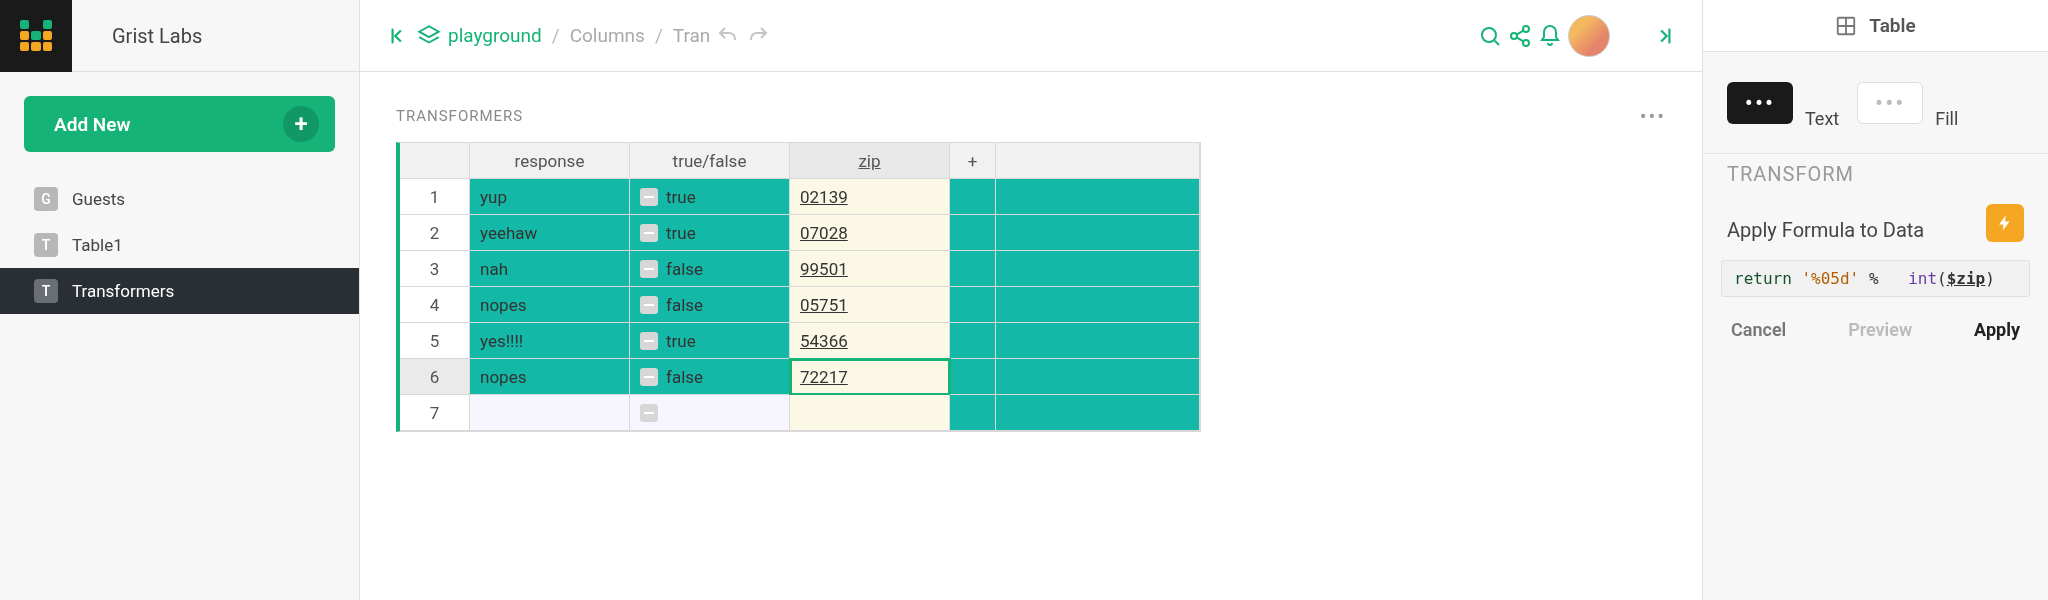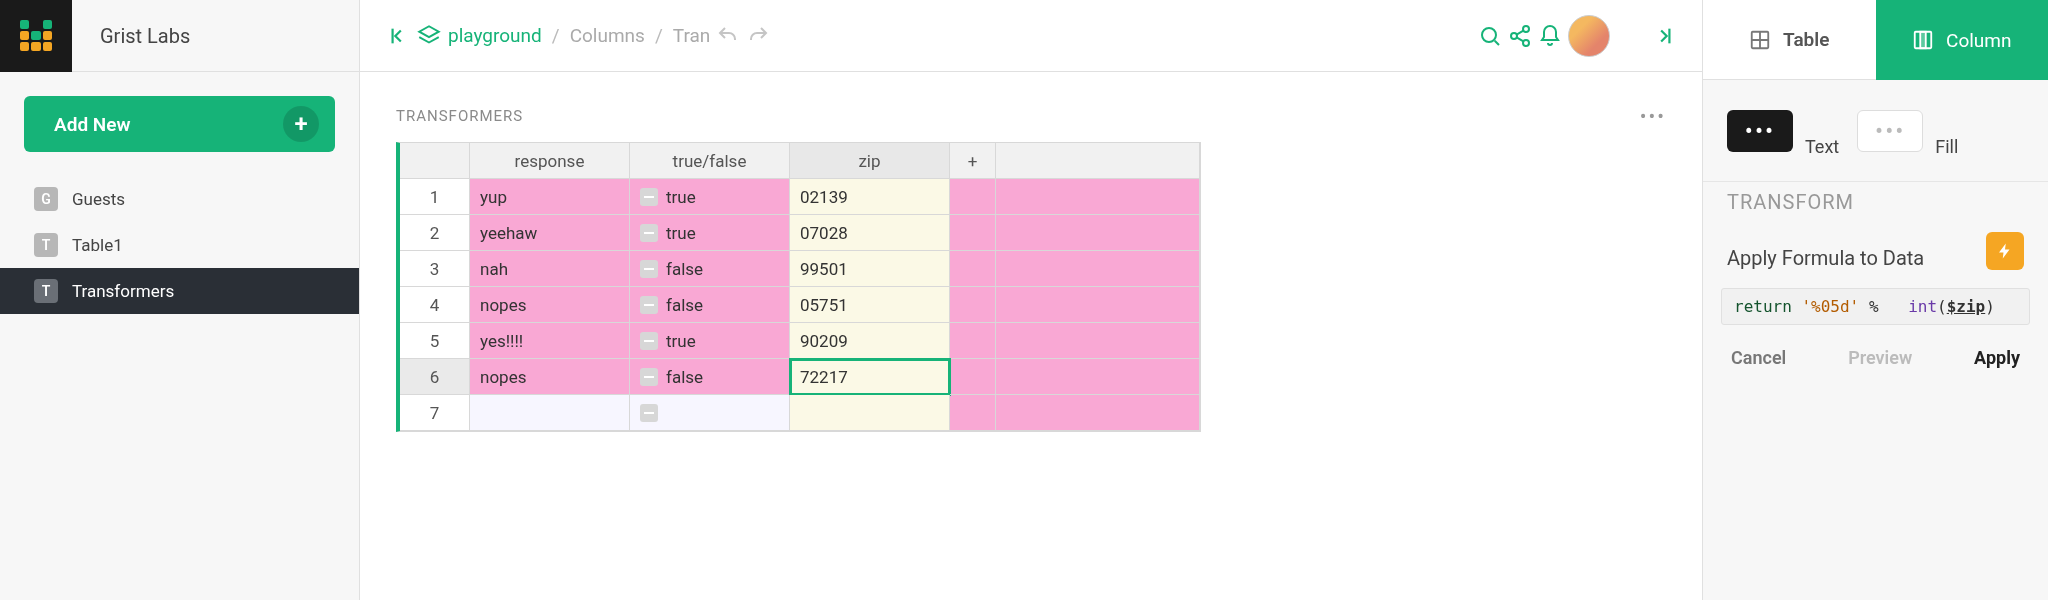--- a/index.html
+++ b/index.html
@@ -6,21 +6,21 @@
   body { font-family: -apple-system, BlinkMacSystemFont, "Segoe UI", Roboto, sans-serif; font-size: 14px; color: #333; background: #fff; }
   .app { display: flex; height: 600px; width: 2048px; }
   
   
   .logo-block { width: 72px; height: 72px; background: #1a1a1a; display: flex; align-items: center; justify-content: center; flex-shrink: 0; }
   .logo-mark { width: 32px; height: 32px; display: grid; grid-template-columns: repeat(3, 1fr); grid-template-rows: repeat(3, 1fr); gap: 2px; }
   .logo-mark span { border-radius: 2px; }
   
   .left-col { display: flex; flex-direction: column; width: 360px; flex-shrink: 0; background: #f7f7f7; border-right: 1px solid #e0e0e0; }
   .left-header { display: flex; align-items: center; height: 72px; border-bottom: 1px solid #e0e0e0; }
-  .org-name { flex: 1; padding-left: 28px; font-size: 20px; color: #444; }
+  .org-name { flex: 1; padding-left: 40px; font-size: 20px; color: #444; }
   
   .add-new-wrap { padding: 24px 24px 24px 24px; }
   .add-new { display: flex; align-items: center; justify-content: space-between; background: #16b378; color: #fff; border-radius: 6px; padding: 0 16px 0 30px; height: 56px; font-size: 19px; font-weight: 600; cursor: pointer; }
   .add-new .plus-circle { width: 36px; height: 36px; border-radius: 50%; background: rgba(0,0,0,0.15); display: flex; align-items: center; justify-content: center; font-size: 24px; }
   
   .nav-list { display: flex; flex-direction: column; }
   .nav-item { display: flex; align-items: center; gap: 14px; padding: 11px 34px; font-size: 17px; color: #444; cursor: pointer; }
   .nav-item.active { background: #2a2f36; color: #fff; }
   .nav-icon { width: 24px; height: 24px; border-radius: 4px; background: #b7b7b7; color: #fff; display: flex; align-items: center; justify-content: center; font-size: 14px; font-weight: 600; }
   .nav-item.active .nav-icon { background: #6a6f76; }
@@ -34,40 +34,40 @@
   .breadcrumb .link { color: #16b378; }
   .breadcrumb .sep { color: #bbb; }
   .breadcrumb .muted { color: #aaa; }
   .tb-spacer { flex: 1; }
   .avatar { width: 42px; height: 42px; border-radius: 50%; background: linear-gradient(135deg,#f4b860 30%,#e4846b 70%); border: 1px solid #ccc; overflow: hidden; }
   
   .table-wrap { padding: 32px 36px; }
   .table-title { font-size: 15px; letter-spacing: 1px; color: #8a8a8a; margin-bottom: 14px; display: flex; align-items: center; justify-content: space-between; }
   .dots { color: #999; font-size: 20px; letter-spacing: 2px; cursor: pointer; }
   
-  .grid { border: 1px solid #d8d8d8; border-left: 4px solid #16b378; display: inline-block; background: #f9a8d4; }
+  .grid { border: 1px solid #d8d8d8; border-left: 4px solid #16b378; display: inline-block; background: #14b8a6; }
   .grow { display: flex; }
   .gcell { border-right: 1px solid #d8d8d8; border-bottom: 1px solid #d8d8d8; padding: 6px 10px; font-size: 17px; display: flex; align-items: center; height: 36px; }
   .gcell.rownum { width: 70px; justify-content: center; color: #555; background: #fff; }
   .gcell.col-resp { width: 160px; }
   .gcell.col-tf { width: 160px; gap: 8px; }
-  .gcell.col-zip { width: 160px; background: #fbf9e6; }
+  .gcell.col-zip { width: 160px; background: #fbf9e6; text-decoration: underline; }
   .gcell.col-add { width: 46px; justify-content: center; color: #888; }
   .gcell.col-rest { width: 204px; }
   .gcell.hdr { background: #f1f1f1; justify-content: center; color: #555; }
   .gcell.hdr.col-zip { background: #e8e8e8; }
   .toggle-chip { width: 18px; height: 18px; border-radius: 3px; background: #d7d7d7; display: inline-flex; align-items: center; justify-content: center; }
   .toggle-chip::after { content: ""; width: 10px; height: 2px; background: #fff; }
   .gcell.selected { outline: 3px solid #16b378; outline-offset: -2px; }
   .gcell.rownum.selhdr { background: #eaeaea; }
   .gcell.emptyrow { background: #f7f6ff; }
   
   
   .rpanel { width: 346px; flex-shrink: 0; border-left: 1px solid #e0e0e0; background: #f7f7f7; display: flex; flex-direction: column; }
-  .rtabs { display: flex; height: 80px; }
+  .rtabs { display: flex; height: 52px; }
   .rtab { flex: 1; display: flex; align-items: center; justify-content: center; gap: 12px; font-size: 19px; cursor: pointer; }
   .rtab.table { background: #fff; border-bottom: 1px solid #e0e0e0; color: #555; font-weight: 600; }
   .rtab.column { background: #16b378; color: #fff; }
   
   .rbuttons { display: flex; gap: 18px; padding: 24px 24px; align-items: center; }
   .rbtn { display: flex; align-items: center; gap: 12px; }
   .rbtn .chip { width: 66px; height: 42px; border-radius: 6px; display: flex; align-items: center; justify-content: center; font-size: 24px; letter-spacing: 2px; }
   .rbtn.text .chip { background: #1a1a1a; color: #fff; }
   .rbtn.fill .chip { background: #fff; border: 1px solid #ddd; color: #bbb; }
   .rbtn .lbl { font-size: 18px; color: #444; margin-top: 32px; }
@@ -258,21 +258,21 @@
           <div class="gcell col-add"></div>
           <div class="gcell col-rest"></div>
         </div>
         <div class="grow">
           <div class="gcell rownum">5</div>
           <div class="gcell col-resp">yes!!!!</div>
           <div class="gcell col-tf">
               <span class="toggle-chip"></span>
               <span>true</span>
             </div>
-          <div class="gcell col-zip">90209</div>
+          <div class="gcell col-zip">54366</div>
           <div class="gcell col-add"></div>
           <div class="gcell col-rest"></div>
         </div>
         <div class="grow">
           <div class="gcell rownum selhdr">6</div>
           <div class="gcell col-resp">nopes</div>
           <div class="gcell col-tf">
               <span class="toggle-chip"></span>
               <span>false</span>
             </div>
@@ -296,27 +296,20 @@
 
   <div class="rpanel">
     <div class="rtabs">
       <div class="rtab table">
         <svg width="22" height="22" viewBox="0 0 24 24" fill="none" stroke="#777" stroke-width="2">
             <rect x="3" y="3" width="18" height="18" rx="1"></rect>
             <path d="M3 12h18M12 3v18"></path>
           </svg>
         <span>Table</span>
       </div>
-      <div class="rtab column">
-        <svg width="22" height="22" viewBox="0 0 24 24" fill="none" stroke="#fff" stroke-width="2">
-            <rect x="3" y="3" width="18" height="18" rx="1"></rect>
-            <rect x="9" y="3" width="6" height="18" fill="#fff" fill-opacity="0.3"></rect>
-          </svg>
-        <span>Column</span>
-      </div>
     </div>
     <div class="rbuttons">
       <div class="rbtn text">
         <span class="chip">•••</span>
         <span class="lbl">Text</span>
       </div>
       <div class="rbtn fill">
         <span class="chip">•••</span>
         <span class="lbl">Fill</span>
       </div>

